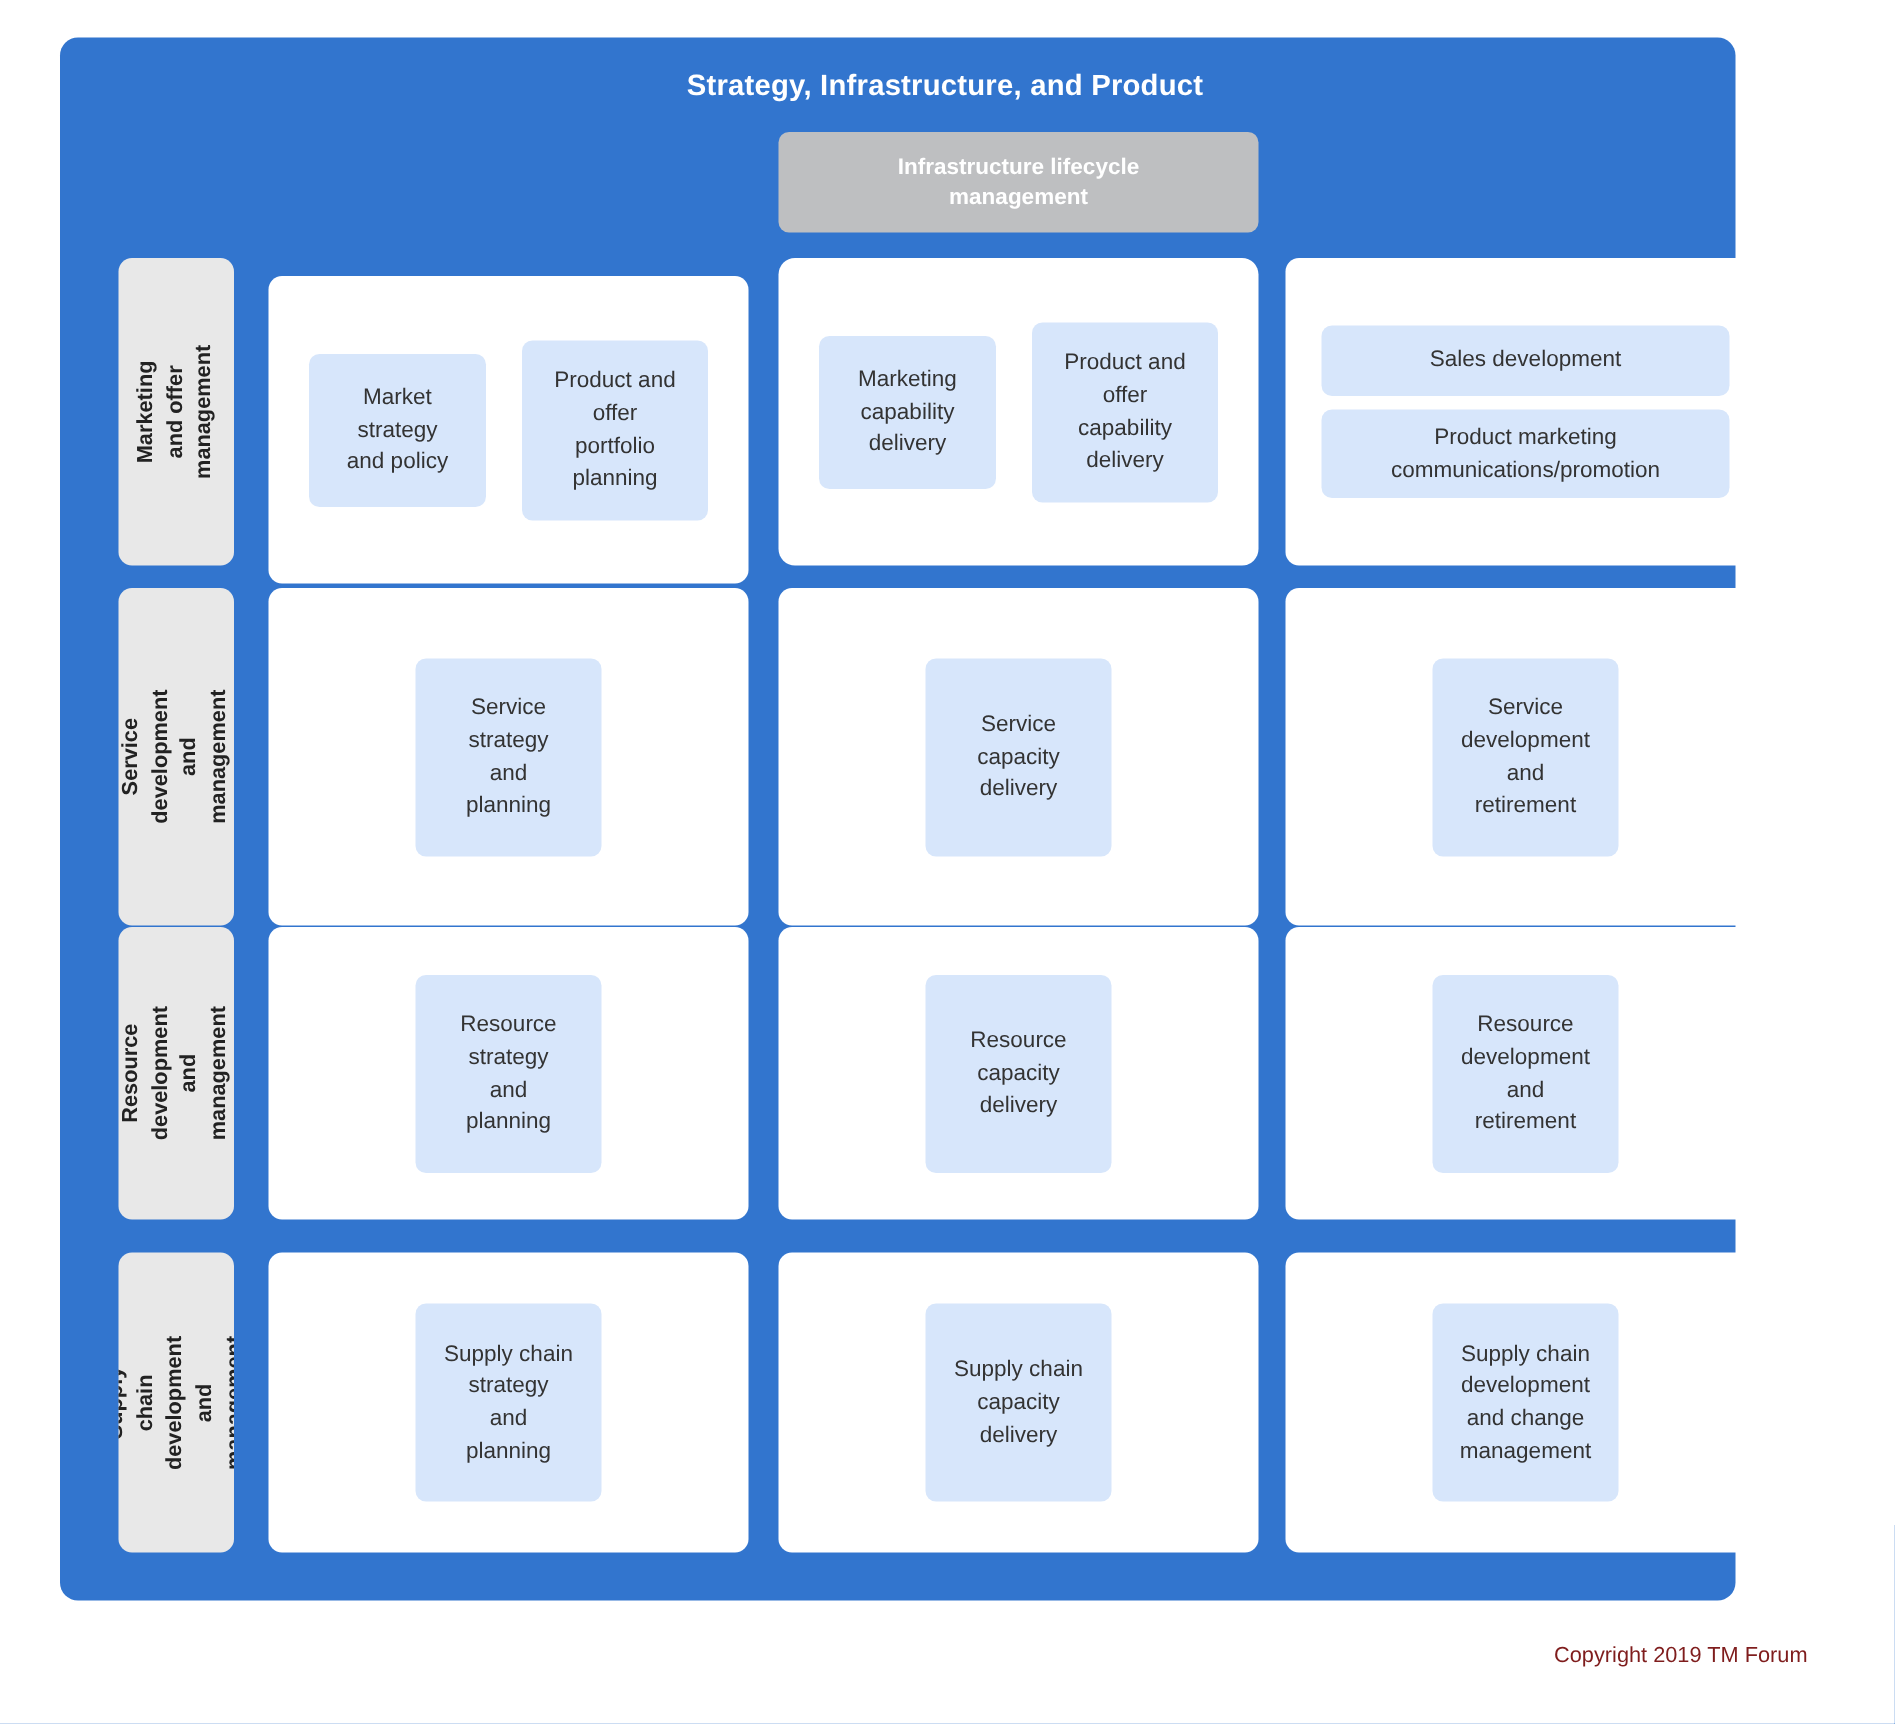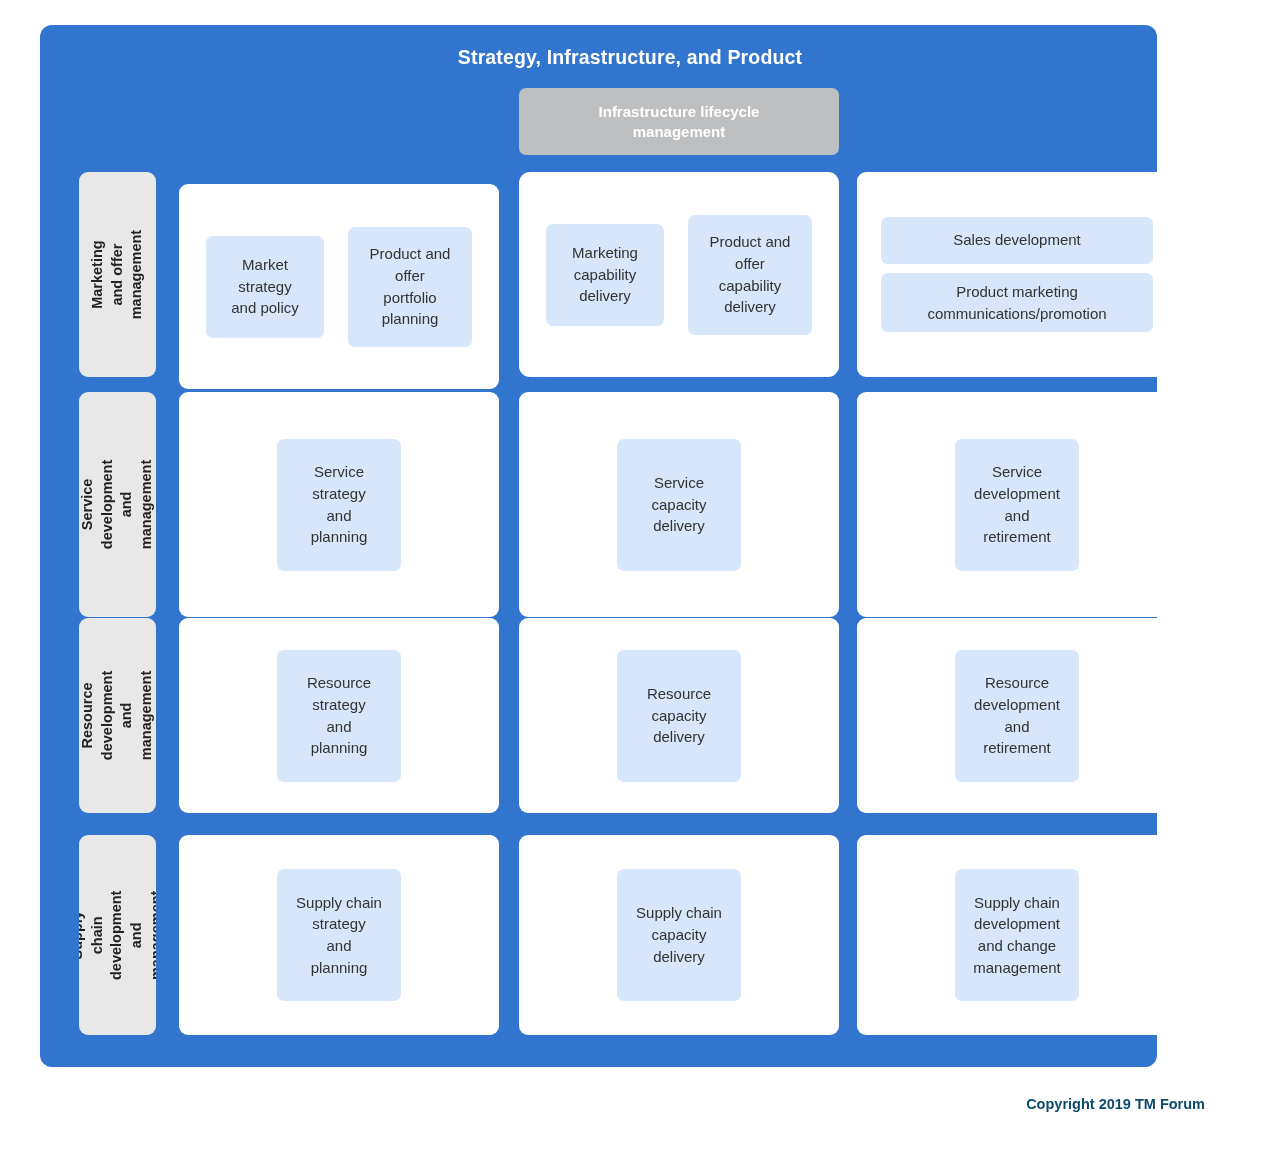--- a/index.html
+++ b/index.html
@@ -144,25 +144,24 @@
   .item.box-sm   { width: 118px; min-height: 102px; padding: 8px 6px; }
   .item.box-md   { width: 124px; min-height: 120px; padding: 8px 2px; }
   .item.box-tall { width: 124px; min-height: 132px; padding: 8px 6px; }
   .item.bar      { width: 100%;  min-height: 47px;  padding: 8px 10px; }
 
   
   .copyright {
     position: absolute;
     right: 58px;
     top: 1096px;
-    color: #0c4a6e;
+    color: #7f1d1d;
     font-size: 14.5px;
     text-align: right;
     line-height: 1.2;
-    font-weight: bold;
   }
 </style>
 </head>
 <body>
 
 <div id="canvas">
 
   <div class="frame">
 
     <div class="diagram-title">Strategy, Infrastructure, and Product</div>

